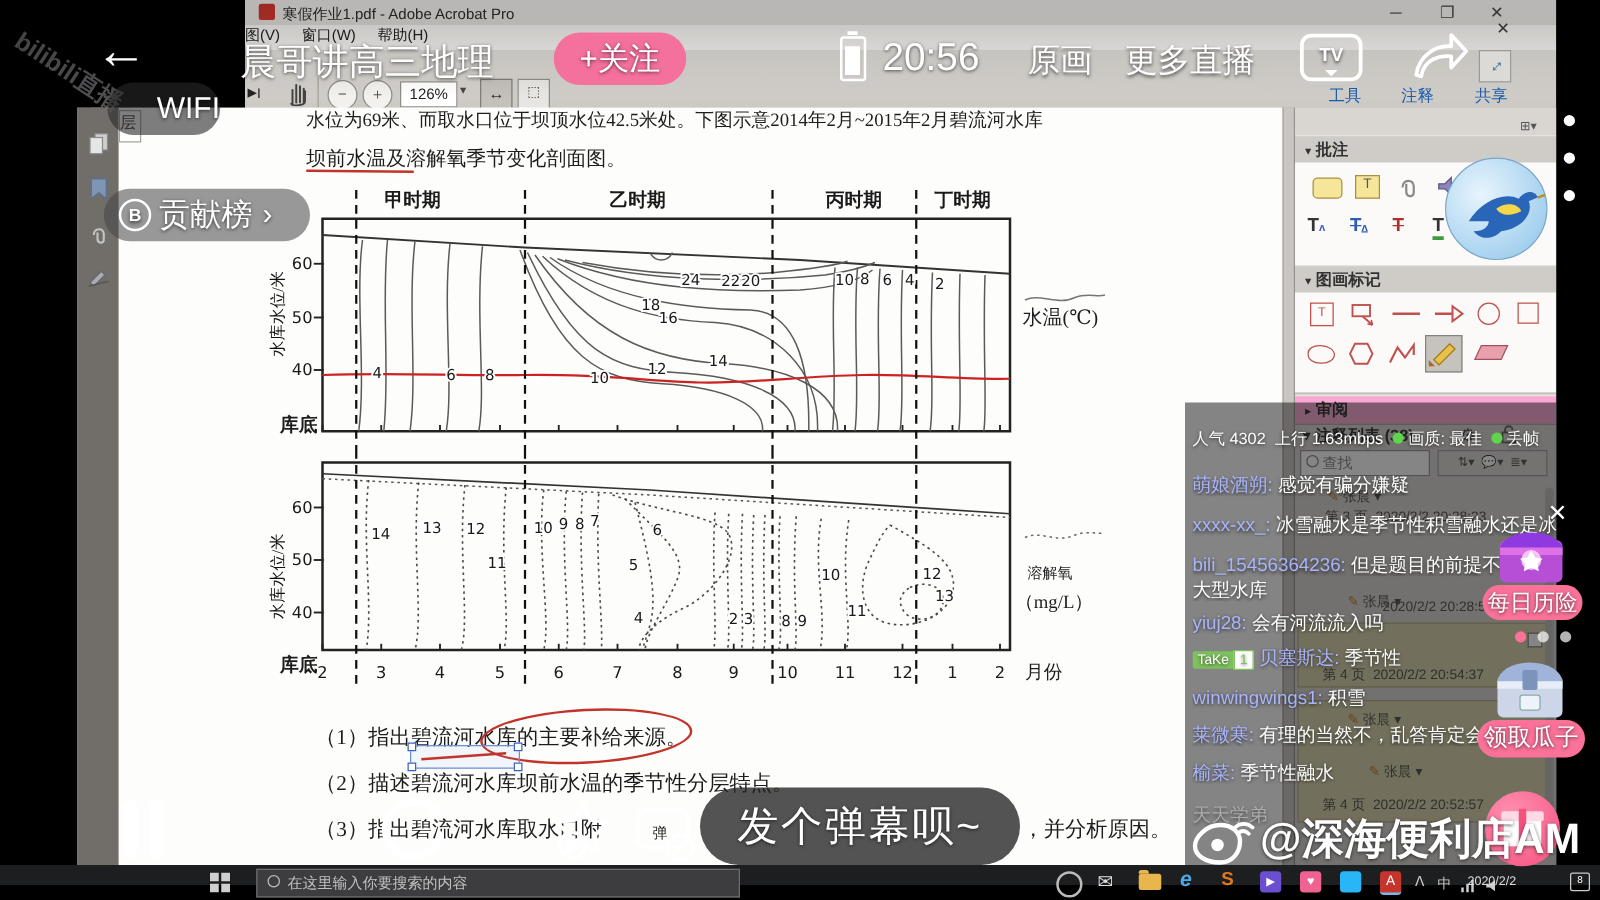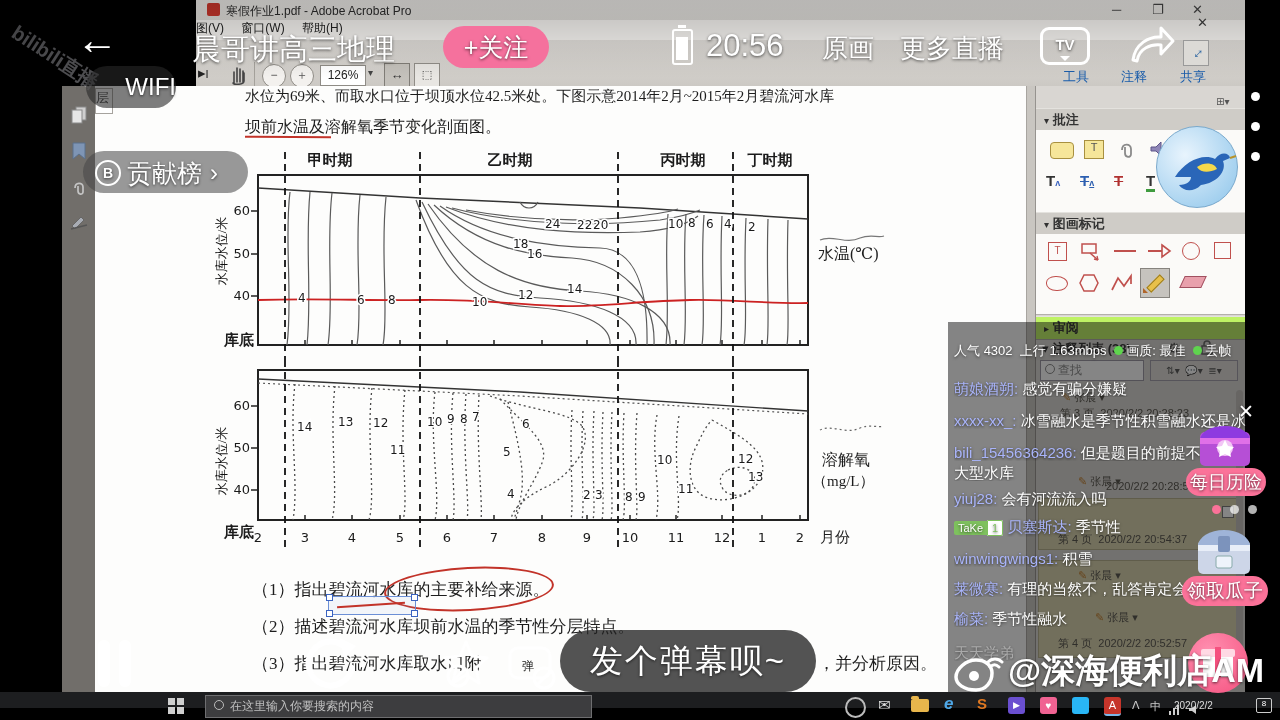--- a/index.html
+++ b/index.html
@@ -300,21 +300,21 @@
         <text x="518" y="315">12</text>
         <text x="528" y="333">13</text>
       </g>
   </svg>
 
   <div class="vlab" style="left:162px;top:242px;">水库水位/米</div>
   <div class="vlab" style="left:162px;top:452px;">水库水位/米</div>
   <div class="abs pdftext" style="left:224px;top:331px;font-size:15px;font-weight:bold;">库底</div>
   <div class="abs pdftext" style="left:224px;top:523px;font-size:15px;font-weight:bold;">库底</div>
   <div class="abs pdftext" style="left:818px;top:244px;font-size:16px;">水温(℃)</div>
-  <div class="abs pdftext" style="left:822px;top:450px;font-size:16px;">溶解氧</div>
+  <div class="abs pdftext" style="left:822px;top:450px;font-size:12px;">溶解氧</div>
   <div class="abs pdftext" style="left:812px;top:472px;font-size:15px;">（mg/L）</div>
   <div class="abs pdftext" style="left:820px;top:528px;font-size:15px;">月份</div>
 
   <div class="abs pdftext" style="left:252px;top:578px;font-size:17px;">（1）指出碧流河水库的主要补给来源。</div>
   <div class="abs" style="left:384px;top:567px;width:166px;height:40px;border:2px solid #c23329;border-radius:50%;transform:rotate(-3deg);"></div>
   <div class="abs" style="left:328px;top:596px;width:86px;height:17px;border:1px solid #6b8fd6;background:rgba(120,150,220,.08);">
     <div class="abs" style="left:8px;top:7px;width:68px;height:2px;background:#c23329;transform:rotate(-4deg);"></div>
     <div class="abs" style="left:-3px;top:-3px;width:5px;height:5px;background:#fff;border:1px solid #3b63c0;"></div>
     <div class="abs" style="right:-3px;top:-3px;width:5px;height:5px;background:#fff;border:1px solid #3b63c0;"></div>
     <div class="abs" style="left:-3px;bottom:-3px;width:5px;height:5px;background:#fff;border:1px solid #3b63c0;"></div>
@@ -379,21 +379,21 @@
           <path d="M2,18 L8,6 L14,14 L21,4 L21,12" fill="none" stroke="#c0504d" stroke-width="1.7"></path>
         </svg>
     </div>
     <div class="abs" style="left:104px;top:34px;width:28px;height:28px;background:#c6c3be;border:1px solid #86837e;">
       <div class="abs" style="left:5px;top:11px;width:17px;height:5px;background:#e8c04a;border:1px solid #9a7b20;transform:rotate(-45deg);"></div>
       <div class="abs" style="left:2px;top:19px;width:0;height:0;border-left:5px solid #b0652a;border-top:5px solid transparent;"></div>
     </div>
     <div class="abs" style="left:146px;top:42px;width:20px;height:10px;background:#e8a0ac;border:1px solid #a05060;transform:skewX(-25deg);"></div>
   </div>
 
-  <div class="phead" style="top:316px;background:#bef264;"><span style="margin-left:8px;font-size:10px;">▸</span> <span>审阅</span></div>
+  <div class="phead" style="top:316px;background:#f9a8d4;"><span style="margin-left:8px;font-size:10px;">▸</span> <span>审阅</span></div>
   <div class="abs" style="left:1042px;top:340px;font-size:13px;font-weight:bold;color:#333;">▾ <span>注释列表</span> <span>(38)</span></div>
   <div class="abs" style="left:1168px;top:340px;font-size:14px;color:#555;">⚙</div>
   <div class="abs" style="left:1200px;top:340px;">
     <svg width="14" height="15">
         <rect x="2" y="6" width="10" height="8" fill="none" stroke="#666" stroke-width="1.5"></rect>
         <path d="M4,6 V4 a3,3 0 0 1 6,0" fill="none" stroke="#666" stroke-width="1.5"></path>
       </svg>
   </div>
   <div class="abs" style="left:1040px;top:360px;width:102px;height:19px;background:#fff;border:1px solid #9a97a2;font-size:12px;color:#888;line-height:19px;">
     <span style="display:inline-block;width:8px;height:8px;border:1.5px solid #888;border-radius:50%;margin:0 3px 0 4px;"></span><span>查找</span>

